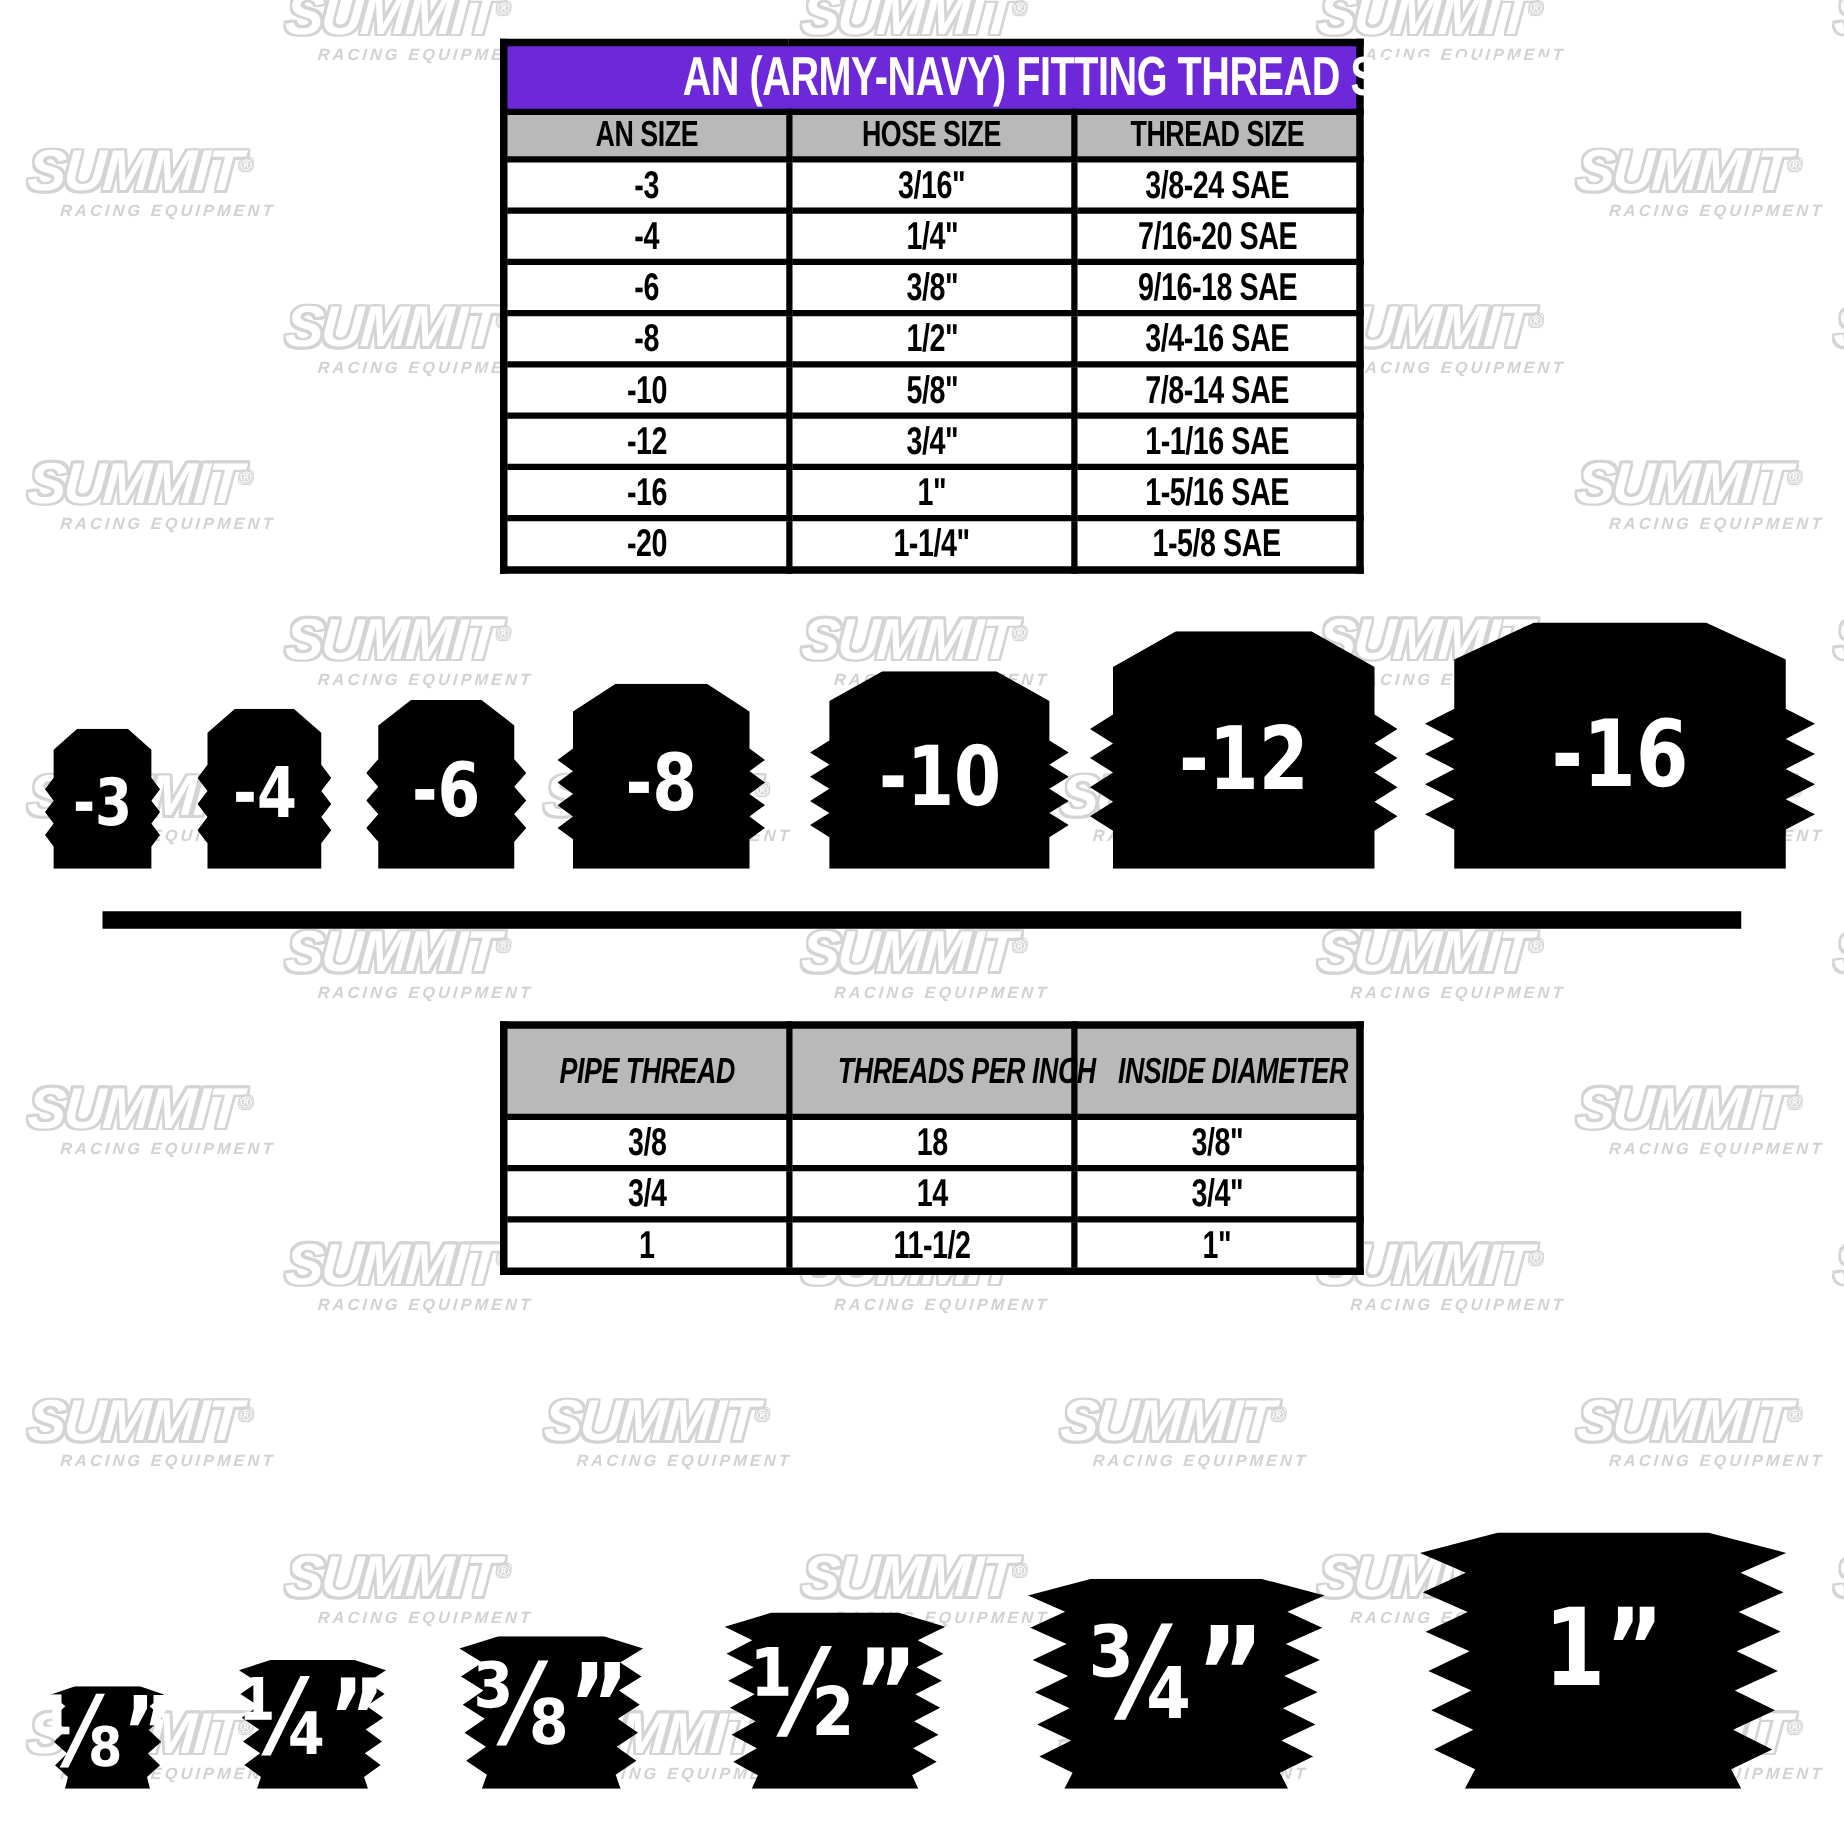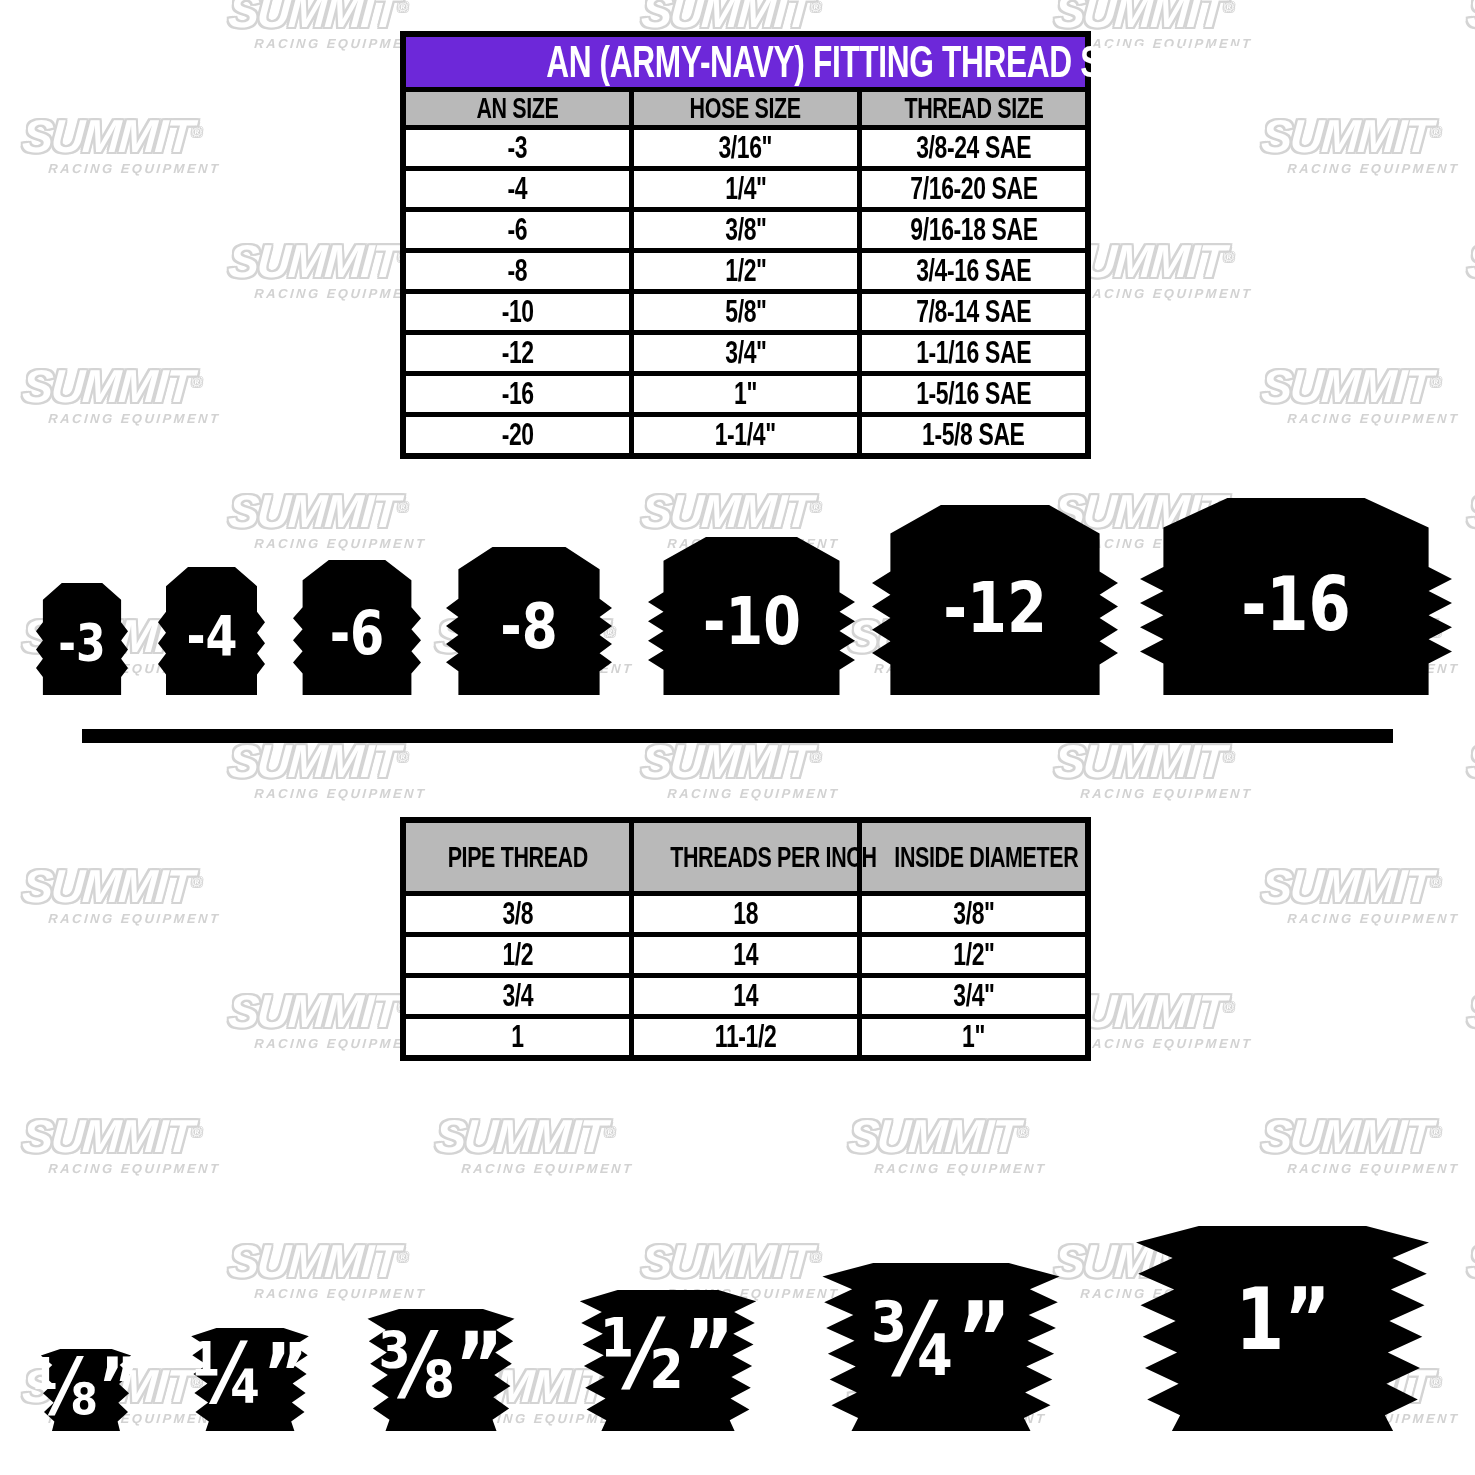--- a/index.html
+++ b/index.html
@@ -27,21 +27,21 @@
     position:absolute;left:400px;width:691px;z-index:2;
     border-collapse:collapse;background:#ffffff;table-layout:fixed;
     border:6px solid #000;
   }
   table.an{top:31px;}
   table.npt{top:817px;}
   .chart th,.chart td{border:5px solid #000;text-align:center;vertical-align:middle;padding:0;}
   .chart .title-cell{background:#6d28d9;color:#fff;height:48px;font-weight:bold;font-size:44px;}
   .chart .head-cell{background:#b9b9b9;color:#000;font-weight:bold;font-size:29px;}
   .an .head-cell{height:32px;text-decoration:underline;}
-  .npt .head-cell{height:68px;}
+  .npt .head-cell{height:68px;font-style:italic;}
   .chart td{font-weight:bold;font-size:31px;color:#000;}
   .an td{height:34px;}
   .npt td{height:36px;}
   .cond{display:inline-block;transform:scaleX(0.74);transform-origin:50% 50%;white-space:nowrap;letter-spacing:-0.5px;}
   .an .title-cell .cond{transform:scaleX(0.72);}
   .npt .title-cell .cond{transform:scaleX(0.67);}
   
   .divider{position:absolute;left:82px;top:729px;width:1311px;height:14px;background:#000;z-index:1;}
   
   .fit{position:absolute;z-index:2;}
@@ -356,25 +356,20 @@
         <th class="head-cell"><span class="cond">PIPE THREAD</span></th>
         <th class="head-cell"><span class="cond">THREADS PER INCH</span></th>
         <th class="head-cell"><span class="cond">INSIDE DIAMETER</span></th>
       </tr>
       <tr>
         <td><span class="cond">3/8</span></td>
         <td><span class="cond">18</span></td>
         <td><span class="cond">3/8"</span></td>
       </tr>
       <tr>
-        <td><span class="cond">1/2</span></td>
-        <td><span class="cond">14</span></td>
-        <td><span class="cond">1/2"</span></td>
-      </tr>
-      <tr>
         <td><span class="cond">3/4</span></td>
         <td><span class="cond">14</span></td>
         <td><span class="cond">3/4"</span></td>
       </tr>
       <tr>
         <td><span class="cond">1</span></td>
         <td><span class="cond">11-1/2</span></td>
         <td><span class="cond">1"</span></td>
       </tr>
     </tbody>

